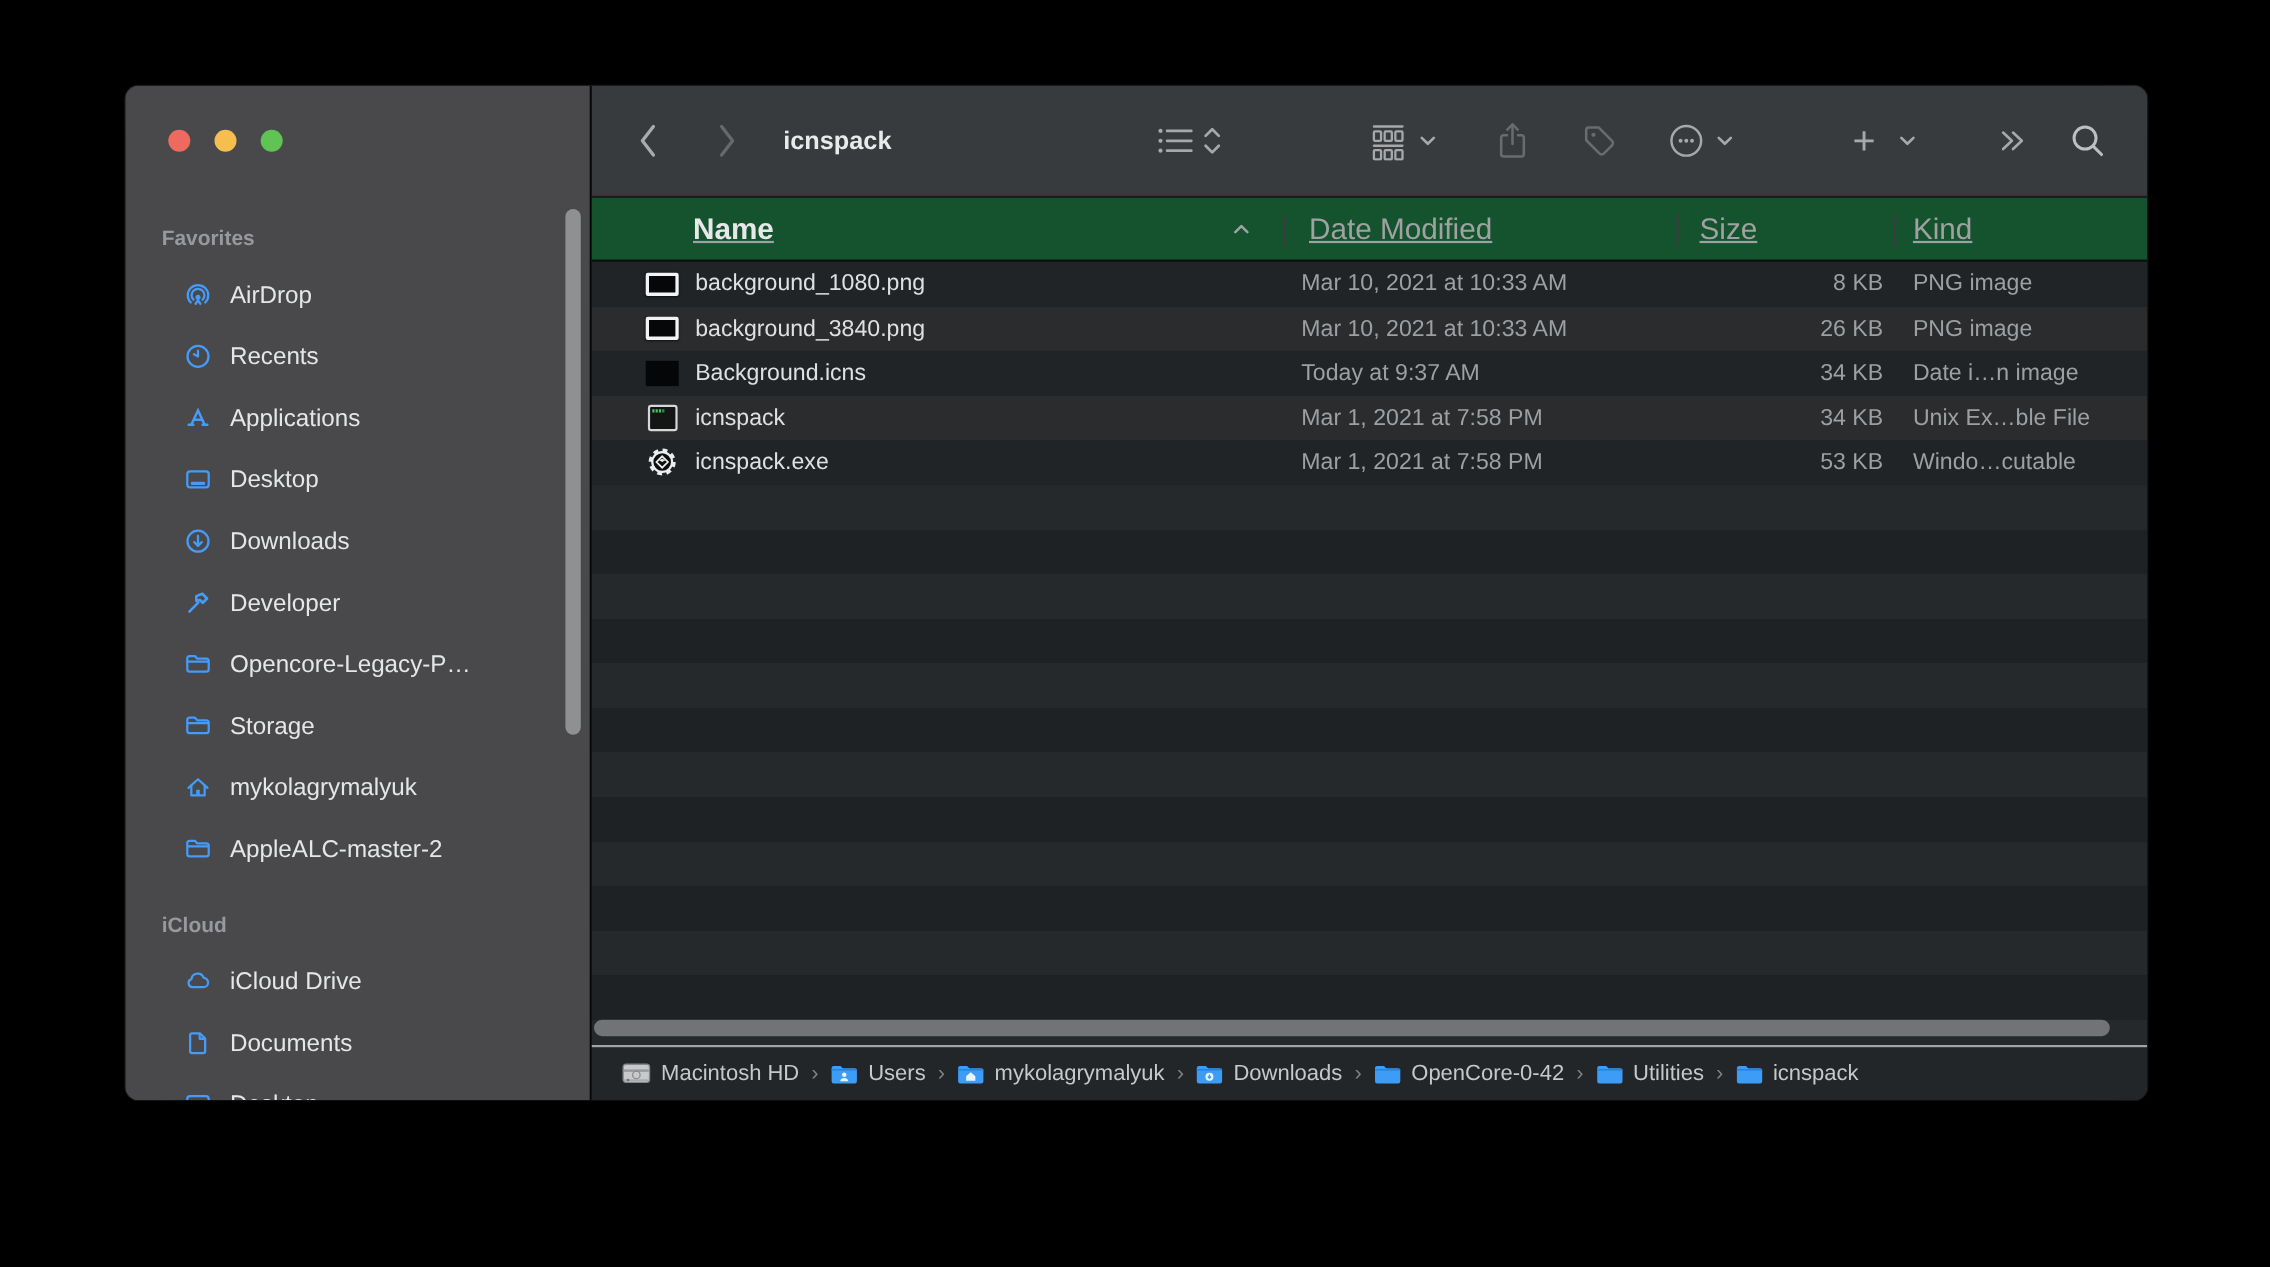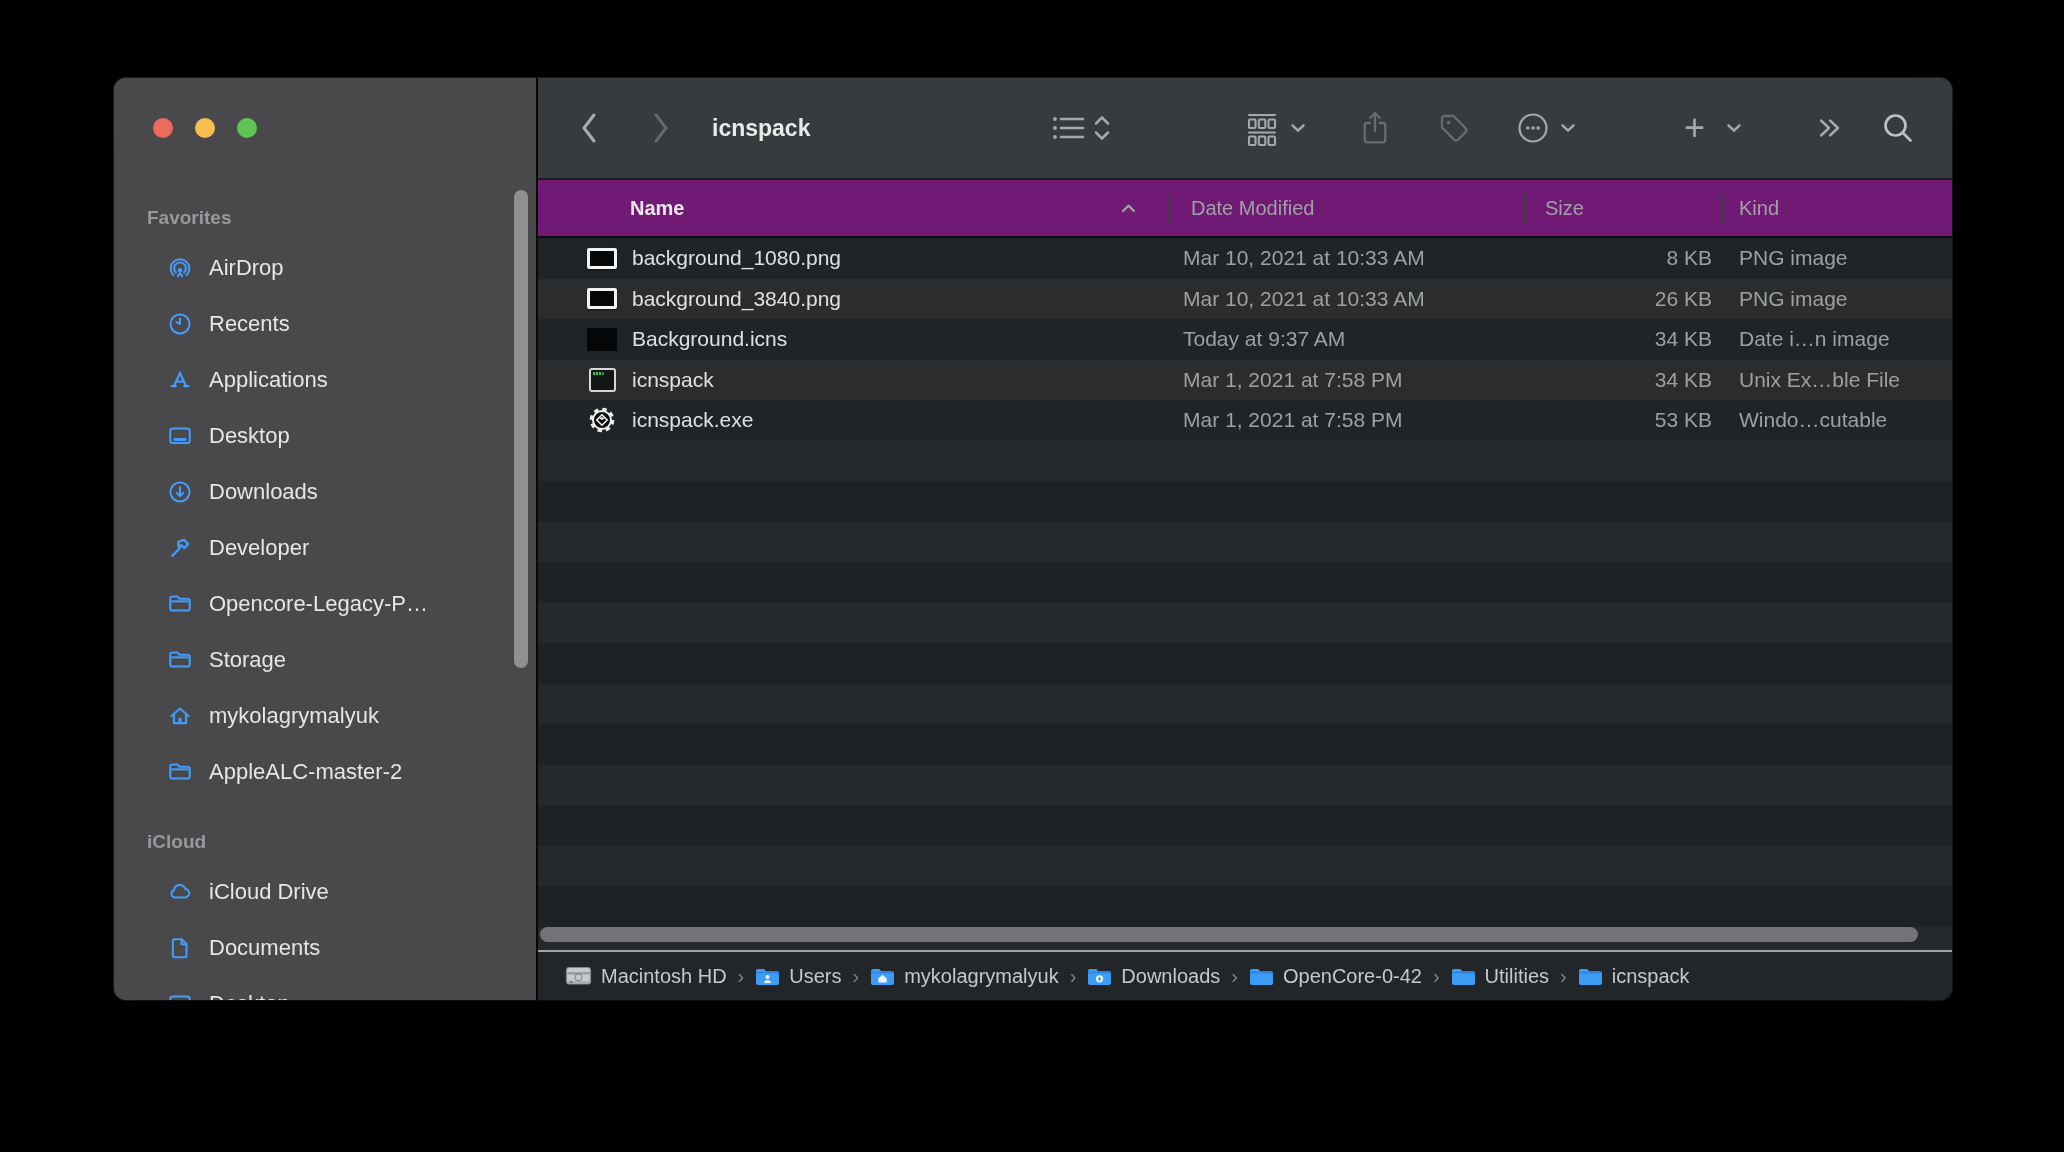--- a/index.html
+++ b/index.html
@@ -31,24 +31,24 @@
   .toolbar { grid-column:3; grid-row:1; background:#383B3D; border-bottom:2px solid #1A1C1D; position:relative; color:#A6A8AA; }
   .tbtn { position:absolute; top:50%; transform:translateY(-50%); display:flex; align-items:center; justify-content:center; }
   .dim { color:#696B6D; }
   .win-title { position:absolute; left:174px; top:50%; transform:translateY(-50%);
     font-size:23px; font-weight:700; color:#E9EAEA; }
   .plus-glyph { font-size:36px; font-weight:300; line-height:1; color:#A6A8AA; }
 
   
   .main { grid-column:3; grid-row:2; position:relative; display:flex; flex-direction:column; background:#1F2224; }
   .grid-cols { display:grid; grid-template-columns:629px 357px 197px auto; }
-  .list-header { height:58px; background:#701a75; border-bottom:2px solid #0B0C0C; position:relative; align-items:center; font-size:20px; color:#9FA1A3; }
+  .list-header { height:58px; background:#14532d; border-bottom:2px solid #0B0C0C; position:relative; align-items:center; font-size:27px; color:#9FA1A3;text-decoration:underline; }
   .h-name { padding-left:92px; color:#E7E8E9; font-weight:700; display:flex; align-items:center; justify-content:space-between; }
   .h-caret { margin-right:30px; color:#A0A2A4; display:flex; }
-  .h-date { padding-left:13px;margin-left:11px; }
+  .h-date { padding-left:23px; }
   .h-size { padding-left:21px; }
   .h-kind { padding-left:18px; }
   .col-sep { position:absolute; top:14px; width:2px; height:30px; background:#3B3E40; }
 
   .rows {}
   .frow { height:40.5px; align-items:center; font-size:21px; color:#9DA0A2; }
   .frow:nth-child(odd) { background:#212427; }
   .frow:nth-child(even) { background:#2A2C2E; }
   .c-name { display:flex; align-items:center; padding-left:48px; color:#DEE0E1; gap:14px; overflow:hidden; white-space:nowrap; }
   .c-date { padding-left:16px; white-space:nowrap; }

